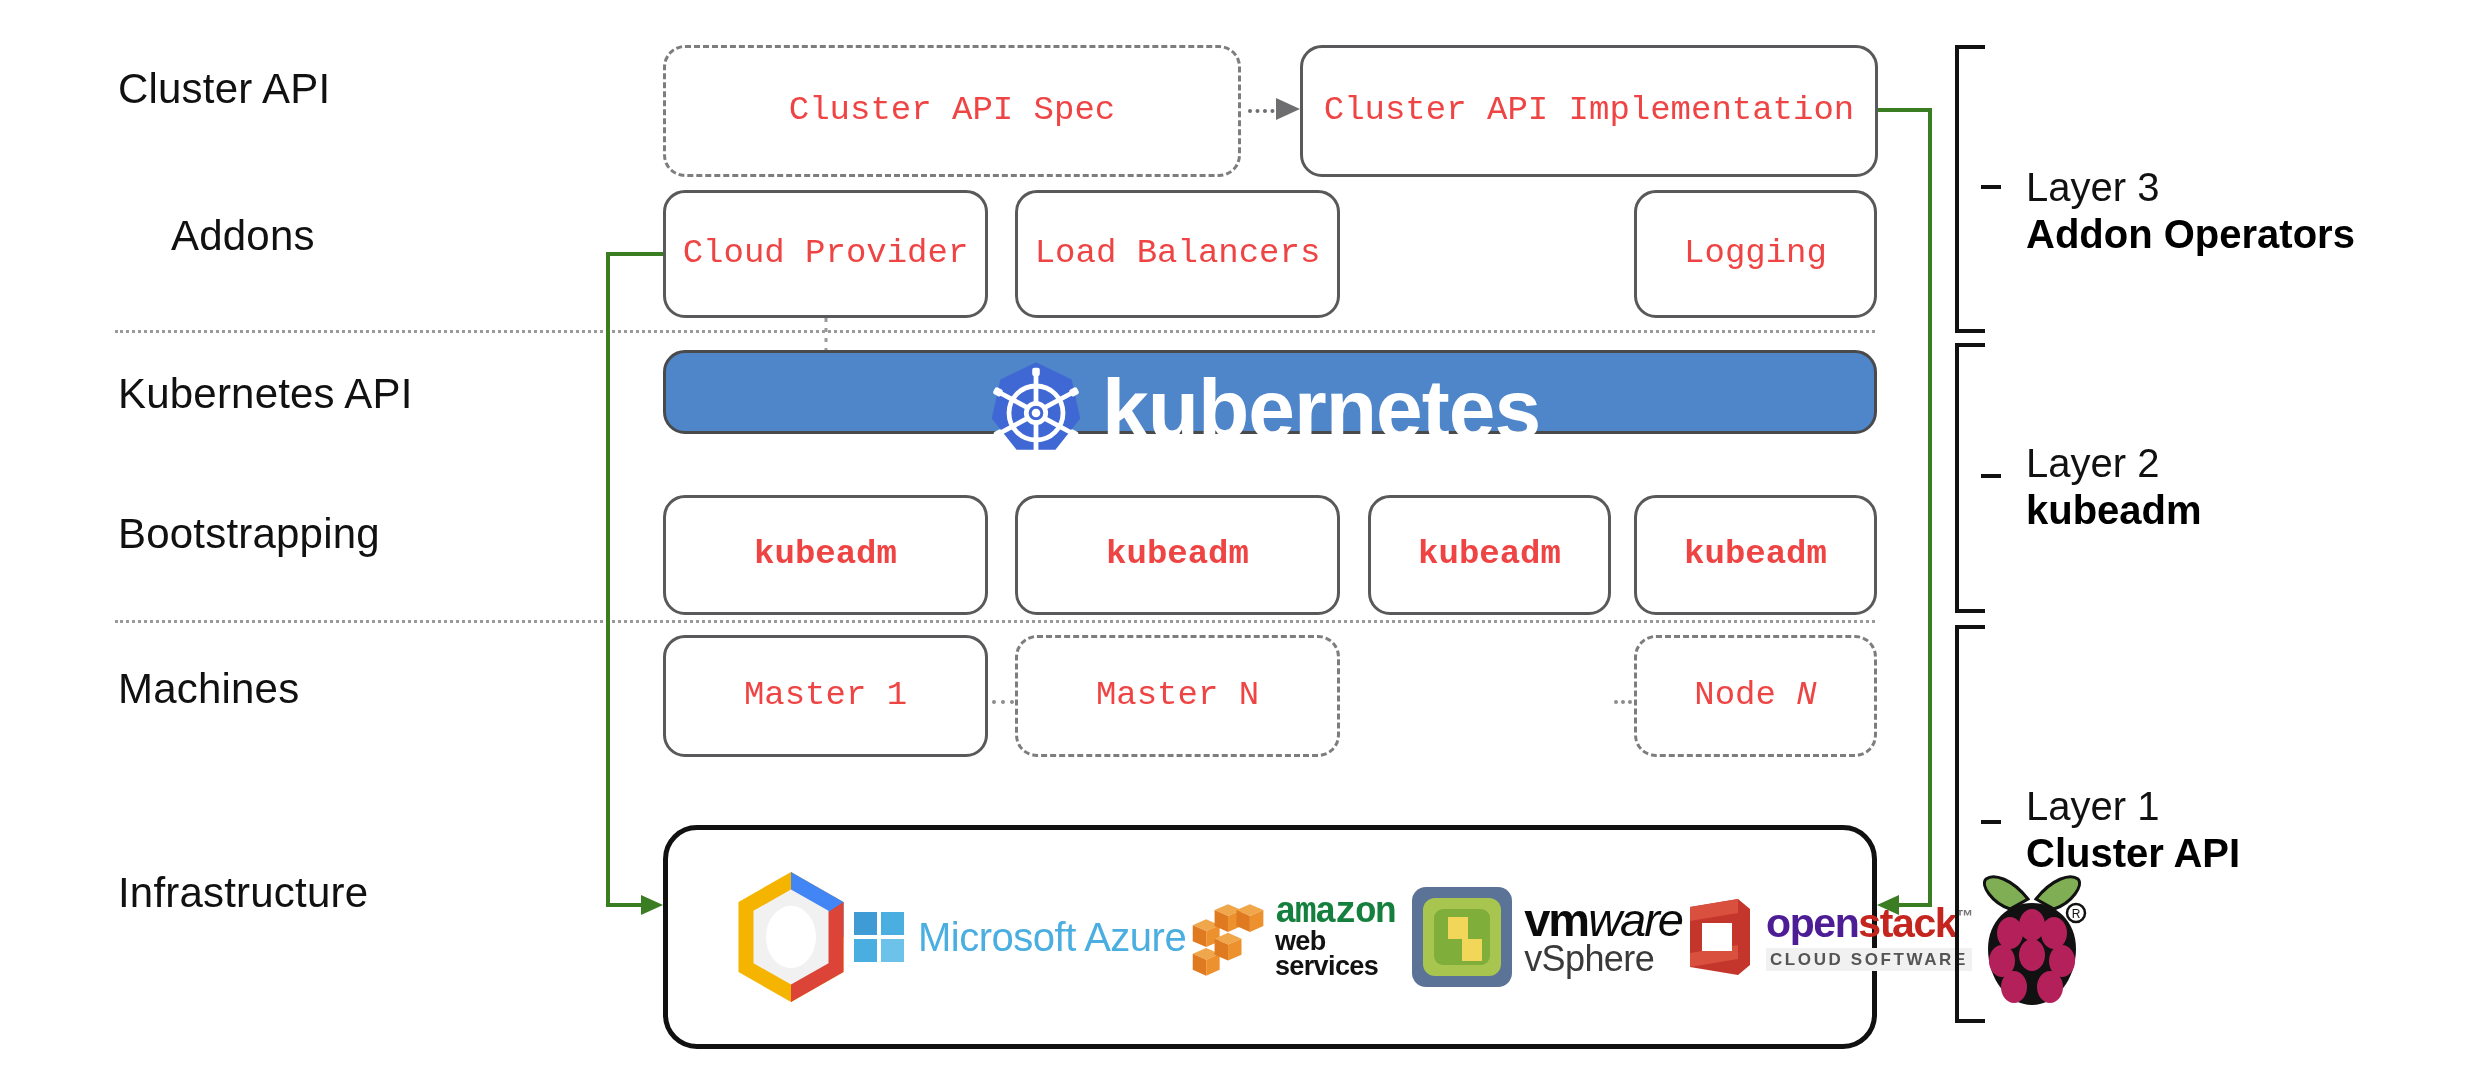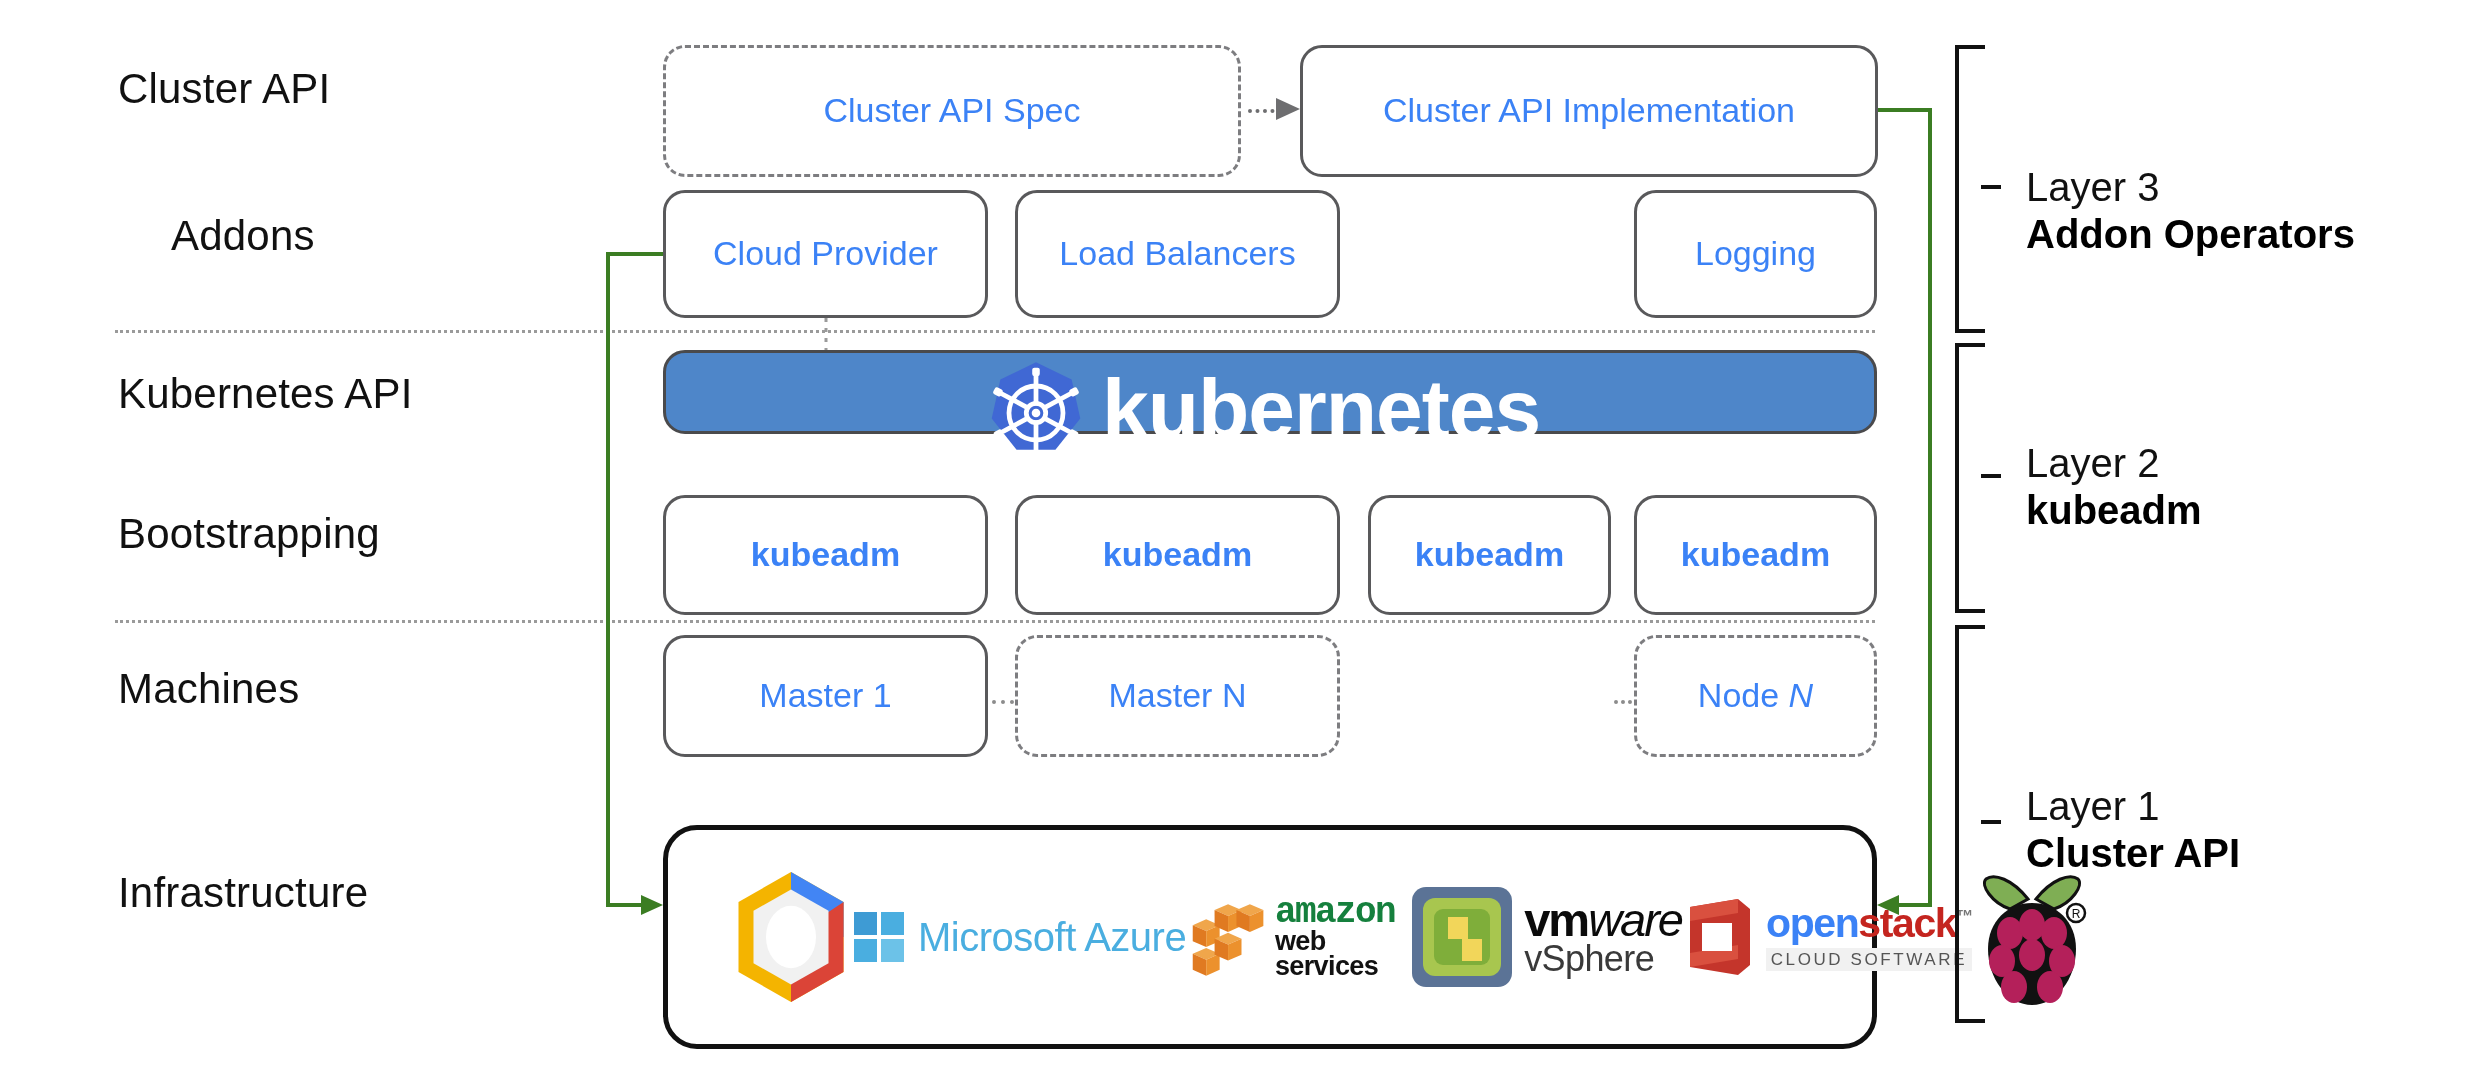--- a/index.html
+++ b/index.html
@@ -38,23 +38,24 @@
     background: #ffffff;
     display: flex;
     align-items: center;
     justify-content: center;
     text-align: center;
   }
   .box-solid { border: 3px solid #59595b; }
   .box-dashed { border: 3px dashed #7d7d80; }
   .box-label {
     font-size: 34px;
-    color: #3b82f6;
+    color: #ef4444;
     line-height: 1.15;
     white-space: nowrap;
+    font-family: Liberation Mono, monospace;
   }
   .box-label.bold { font-weight: bold; }
   .box-label .ital { font-style: italic; }
 
   
   .k8s-banner {
     background: #4e86c9;
     border: 3px solid #4a4a4c;
     border-radius: 22px;
     display: flex;
@@ -108,27 +109,27 @@
   .vmw-top {
     font-size: 47px; font-weight: bold; color: #0b0b0b;
     letter-spacing: -2px; display: block;
   }
   .vmw-top .light { font-weight: 400; font-style: italic; }
   .vmw-bot {
     font-size: 36px; color: #3a3a3a; letter-spacing: -0.6px; display: block;
   }
   .os-text-wrap { margin-left: 8px; line-height: 1; }
   .os-top { font-size: 41px; font-weight: bold; letter-spacing: -1.4px; display: block; }
-  .os-open { color: #3b82f6; }
+  .os-open { color: #4c1d95; }
   .os-stack { color: #c4251f; }
   .os-tm { font-size: 17px; color: #767676; vertical-align: super; }
   .os-bot {
     font-size: 17px; color: #555555; letter-spacing: 2.6px;
     background: #f1f1f1; display: block; text-align: center;
-    padding: 3px 0; margin-top: 4px;
+    padding: 3px 0; margin-top: 4px; font-weight: bold;
   }
 
   
   .bracket {
     border-left: 4px solid #111111;
     border-top: 4px solid #111111;
     border-bottom: 4px solid #111111;
     width: 26px;
   }
   .bracket-nub {

